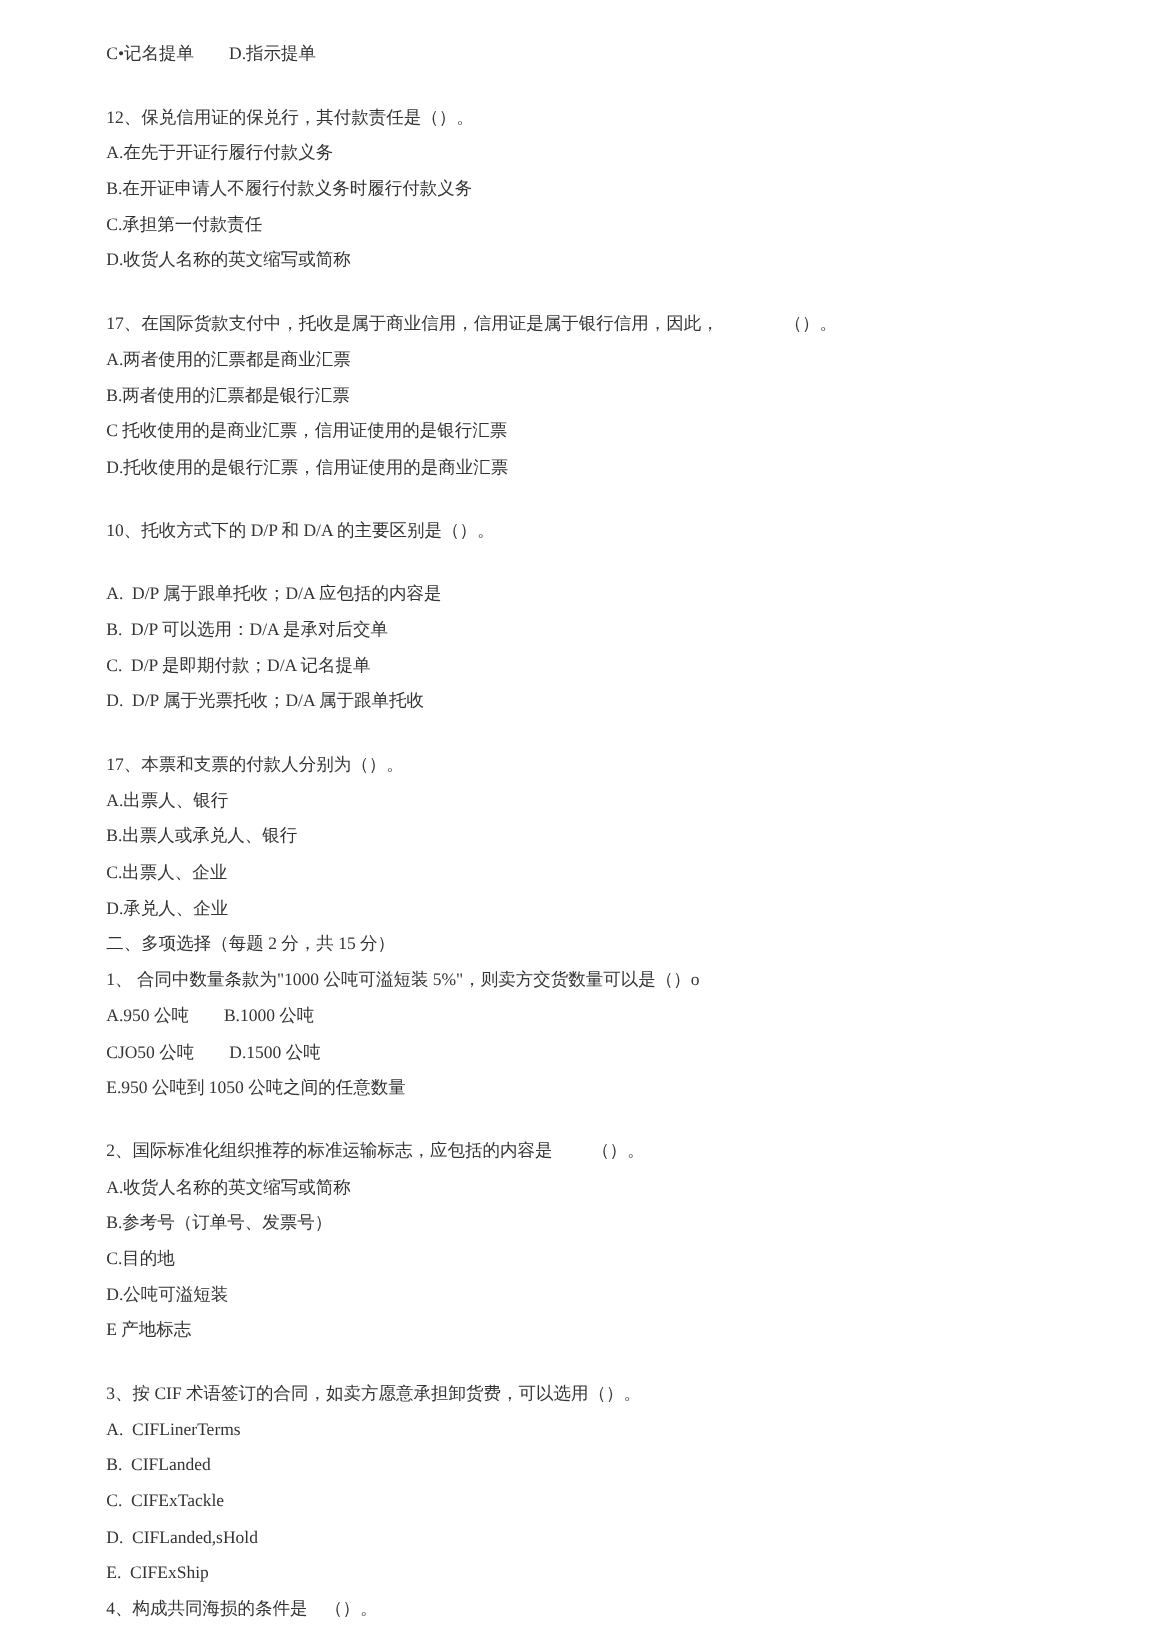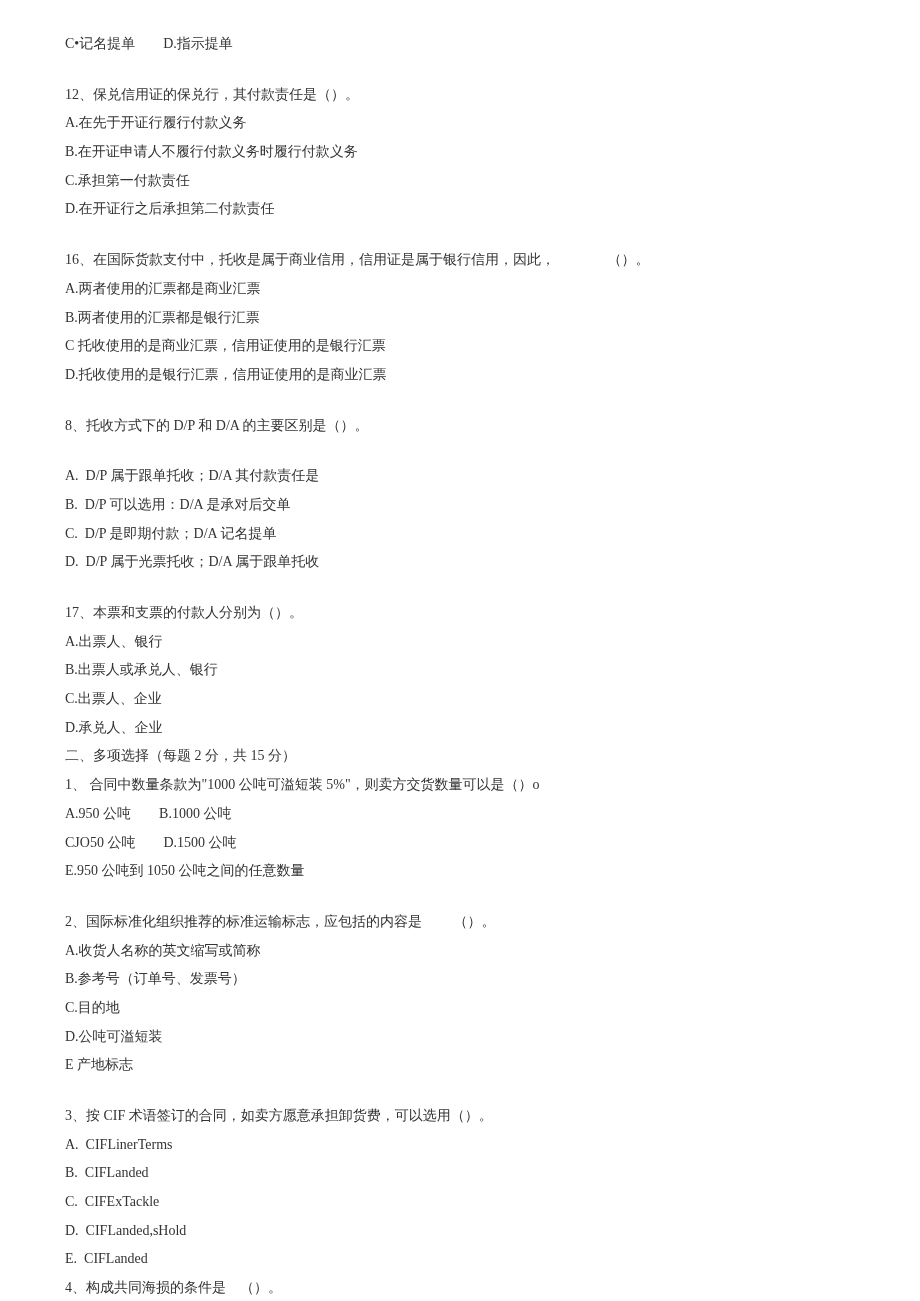--- a/index.html
+++ b/index.html
@@ -12,53 +12,54 @@
       font-family: "SimSun", "宋体", serif;
       font-size: 14px;
       color: #333333;
       line-height: 2.05;
       padding: 30px 65px 40px 65px;
       width: 920px;
     }
     .line {
       display: block;
       white-space: pre-wrap;
+      margin-left: 20px;
     }
     .gap {
       height: 22px;
     }
   </style>
 </head>
 <body>
 
 <span class="line">C•记名提单        D.指示提单</span>
 
 <div class="gap"></div>
 
 <span class="line">12、保兑信用证的保兑行，其付款责任是（）。</span>
 <span class="line">A.在先于开证行履行付款义务</span>
 <span class="line">B.在开证申请人不履行付款义务时履行付款义务</span>
 <span class="line">C.承担第一付款责任</span>
-<span class="line">D.在开证行之后承担第二付款责任</span>
+<span class="line">D.收货人名称的英文缩写或简称</span>
 
 <div class="gap"></div>
 
-<span class="line">16、在国际货款支付中，托收是属于商业信用，信用证是属于银行信用，因此，               （）。</span>
+<span class="line">17、在国际货款支付中，托收是属于商业信用，信用证是属于银行信用，因此，               （）。</span>
 <span class="line">A.两者使用的汇票都是商业汇票</span>
 <span class="line">B.两者使用的汇票都是银行汇票</span>
 <span class="line">C 托收使用的是商业汇票，信用证使用的是银行汇票</span>
 <span class="line">D.托收使用的是银行汇票，信用证使用的是商业汇票</span>
 
 <div class="gap"></div>
 
-<span class="line">8、托收方式下的 D/P 和 D/A 的主要区别是（）。</span>
+<span class="line">10、托收方式下的 D/P 和 D/A 的主要区别是（）。</span>
 
 <div class="gap"></div>
 
-<span class="line">A.  D/P 属于跟单托收；D/A 其付款责任是</span>
+<span class="line">A.  D/P 属于跟单托收；D/A 应包括的内容是</span>
 <span class="line">B.  D/P 可以选用：D/A 是承对后交单</span>
 <span class="line">C.  D/P 是即期付款；D/A 记名提单</span>
 <span class="line">D.  D/P 属于光票托收；D/A 属于跟单托收</span>
 
 <div class="gap"></div>
 
 <span class="line">17、本票和支票的付款人分别为（）。</span>
 <span class="line">A.出票人、银行</span>
 <span class="line">B.出票人或承兑人、银行</span>
 <span class="line">C.出票人、企业</span>
@@ -80,15 +81,15 @@
 <span class="line">D.公吨可溢短装</span>
 <span class="line">E 产地标志</span>
 
 <div class="gap"></div>
 
 <span class="line">3、按 CIF 术语签订的合同，如卖方愿意承担卸货费，可以选用（）。</span>
 <span class="line">A.  CIFLinerTerms</span>
 <span class="line">B.  CIFLanded</span>
 <span class="line">C.  CIFExTackle</span>
 <span class="line">D.  CIFLanded,sHold</span>
-<span class="line">E.  CIFLanded</span>
+<span class="line">E.  CIFExShip</span>
 
 <span class="line">4、构成共同海损的条件是    （）。</span>
 
 </body></html>

